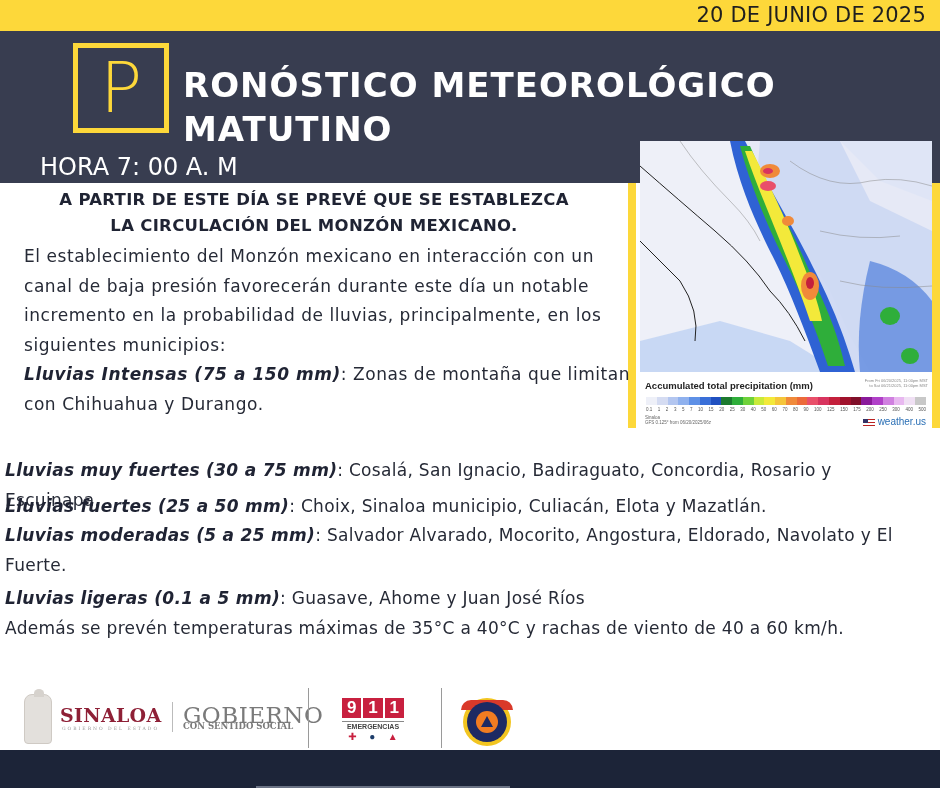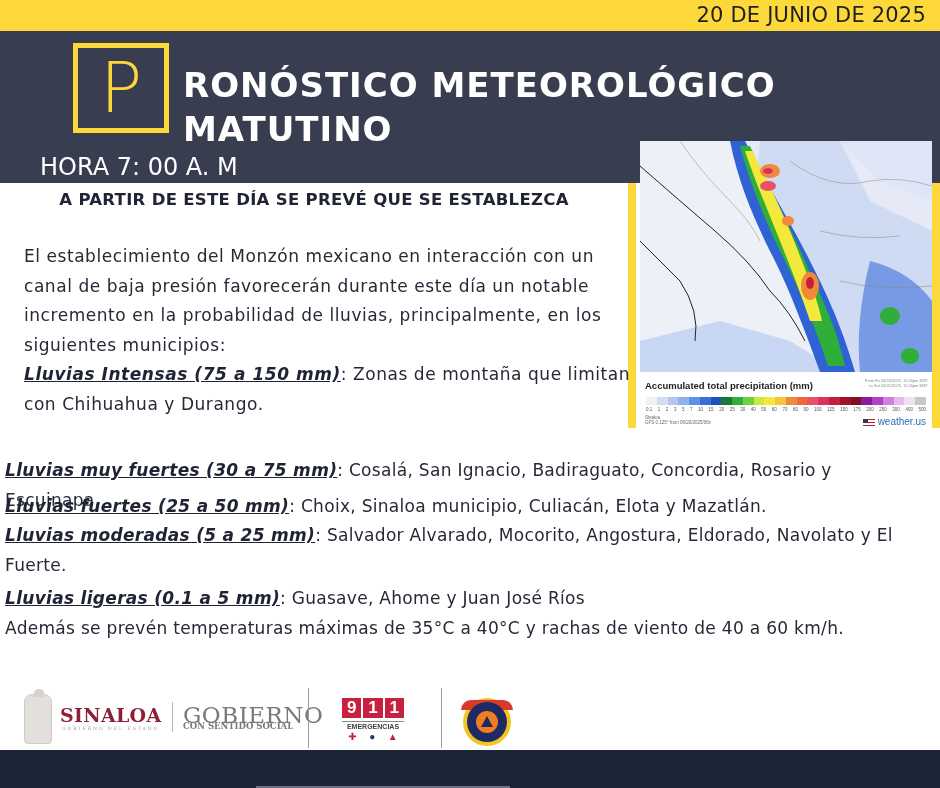--- a/index.html
+++ b/index.html
@@ -30,21 +30,21 @@
   .legend-ticks { position: absolute; left: 6px; top: 35px; width: 280px; display: flex; justify-content: space-between; font-size: 4.5px; color: #555; }
   .legend-region { position: absolute; left: 5px; top: 43px; font-size: 4.5px; color: #666; line-height: 5px; }
   .legend-brand { position: absolute; right: 6px; top: 44px; font-size: 10px; color: #2a6fb5; font-weight: normal; }
   .legend-flag { display: inline-block; width: 12px; height: 7px; background: linear-gradient(#b22 0 20%, #fff 20% 40%, #b22 40% 60%, #fff 60% 80%, #b22 80%); vertical-align: middle; margin-right: 3px; position: relative; }
   .legend-flag::before { content: ""; position: absolute; left: 0; top: 0; width: 5px; height: 4px; background: #336; }
 
   .subhead { position: absolute; left: 0; top: 187px; width: 628px; text-align: center; font-family: "DejaVu Sans", sans-serif; font-weight: bold; font-size: 16.5px; line-height: 26px; color: #1f2333; letter-spacing: 0.3px; }
 
   .body-text { position: absolute; left: 5px; top: 242px; width: 615px; font-family: "DejaVu Sans", sans-serif; font-size: 17px; line-height: 29.5px; color: #262a36; letter-spacing: 0.55px; margin-left: 19px; }
   .wide { position: absolute; left: 5px; width: 925px; font-family: "DejaVu Sans", sans-serif; font-size: 17px; line-height: 29.5px; color: #262a36; letter-spacing: 0.3px; }
-  .cat { font-weight: bold; font-style: italic; text-decoration: underline; color: #1f2333; }
+  .cat { font-weight: bold; font-style: italic; color: #1f2333; }
 
   .logos { position: absolute; left: 0; top: 686px; width: 940px; height: 64px; }
   .vdiv { position: absolute; top: 2px; width: 1px; height: 60px; background: #9a9a9a; }
   .crest { position: absolute; left: 24px; top: 8px; width: 28px; height: 50px; border-radius: 8px 8px 4px 4px; background: #e3e0dc; border: 1px solid #cfcac4; }
   .crest::after { content: ""; position: absolute; left: 9px; top: -6px; width: 10px; height: 8px; background: #d6d2cd; border-radius: 50% 50% 0 0; }
   .sinaloa { position: absolute; left: 60px; top: 18px; font-family: "DejaVu Serif", serif; font-weight: bold; font-size: 19px; color: #8e2036; letter-spacing: 0.3px; }
   .sinaloa-sub { position: absolute; left: 62px; top: 40px; font-family: "DejaVu Serif", serif; font-size: 4.5px; color: #999; letter-spacing: 2px; }
   .sdiv { position: absolute; left: 172px; top: 16px; width: 1px; height: 30px; background: #bbb; }
   .gob { position: absolute; left: 183px; top: 16px; font-family: "DejaVu Serif", serif; font-weight: normal; font-size: 23px; color: #7a7a7a; letter-spacing: 0.5px; }
   .gob-sub { position: absolute; left: 183px; top: 35px; font-family: "DejaVu Serif", serif; font-weight: bold; font-size: 8.5px; color: #7a7a7a; }
@@ -178,20 +178,21 @@
       <div>GFS 0.125° from 06/20/2025/06z</div>
     </div>
     <div class="legend-brand">
       <span class="legend-flag"></span><span>weather.us</span>
     </div>
   </div>
 </div>
 
 <div class="subhead">
   <div>A PARTIR DE ESTE DÍA SE PREVÉ QUE SE ESTABLEZCA</div>
+  <div>LA CIRCULACIÓN DEL MONZÓN MEXICANO.</div>
 </div>
 
 <div class="body-text">
   <span>El establecimiento del Monzón mexicano en interacción con un canal de baja presión favorecerán durante este día un notable incremento en la probabilidad de lluvias, principalmente, en los siguientes municipios:</span><br>
   <span class="cat">Lluvias Intensas (75 a 150 mm)</span><span>: Zonas de montaña que limitan con Chihuahua y Durango.</span>
 </div>
 
 <div class="wide" style="top:456px;">
   <span class="cat">Lluvias muy fuertes (30 a 75 mm)</span><span>: Cosalá, San Ignacio, Badiraguato, Concordia, Rosario y Escuinapa.</span>
 </div>

